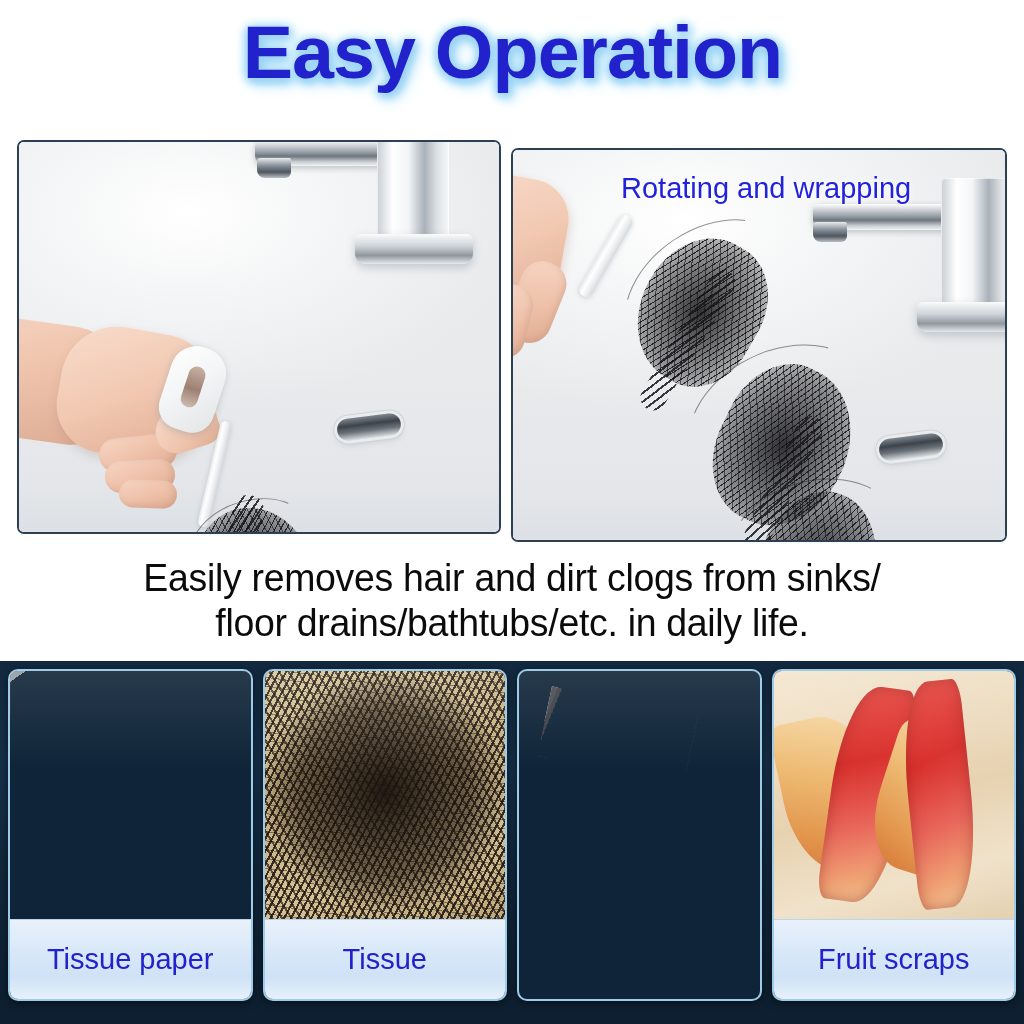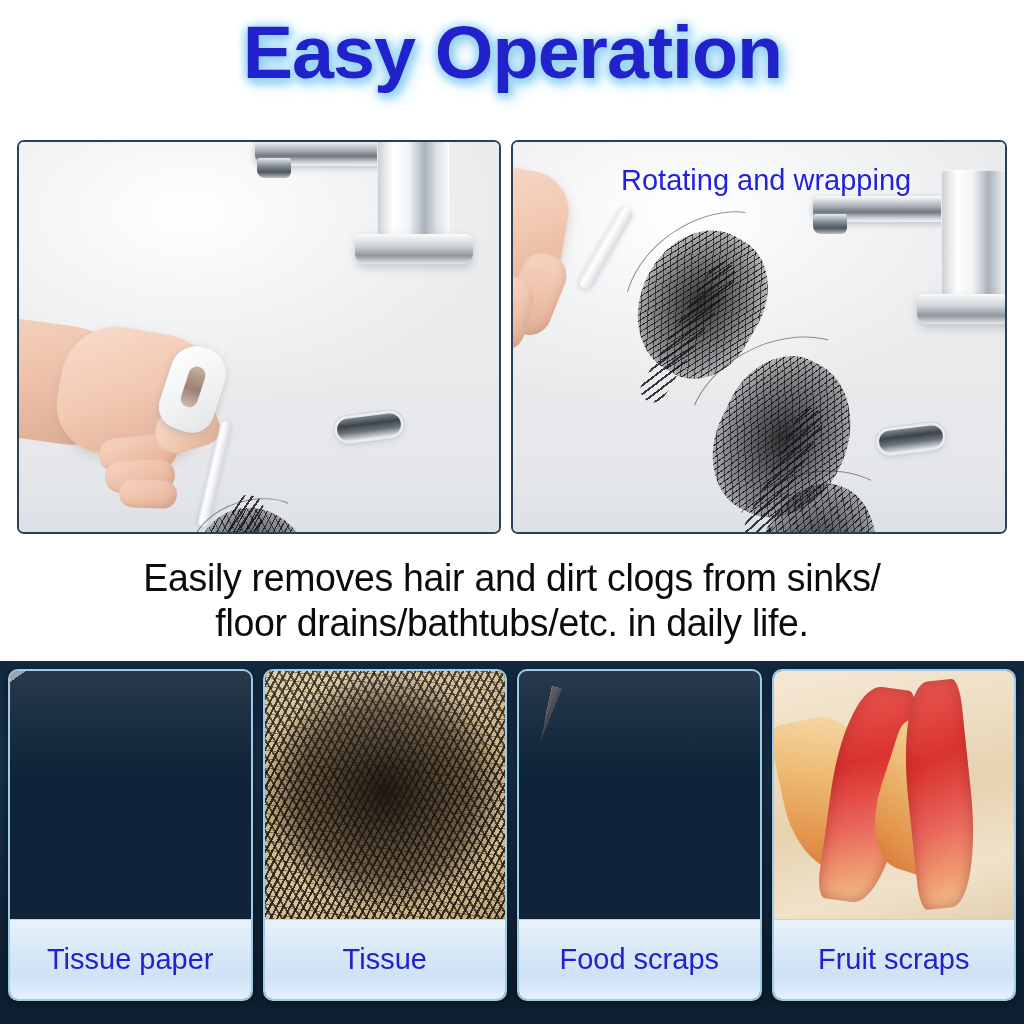--- a/index.html
+++ b/index.html
@@ -34,21 +34,21 @@
   
   .panels { position: absolute; left: 17px; top: 140px; width: 990px; height: 394px; }
   .panel {
     position: absolute; top: 0; height: 394px;
     border: 2px solid #2b3f55;
     border-radius: 7px;
     overflow: hidden;
     background: #f2f3f4;
   }
   .panel-left  { left: 0px;   width: 484px; }
-  .panel-right { left: 494px; width: 496px; }
+  .panel-right { left: 494px; width: 496px; margin-top: 8px; }
 
   
   .sink {
     position: absolute; inset: 0;
     background:
       radial-gradient(ellipse 70% 50% at 35% 18%, #ffffff 0%, #f4f5f6 45%, #e9eaec 100%),
       linear-gradient(175deg, #f7f8f9 0%, #eceef0 55%, #e2e4e7 100%);
   }
   .sink::after {
     content:"";
@@ -376,21 +376,20 @@
         </div>
         <div class="card-label">Tissue</div>
       </div>
 
       <div class="card">
         <div class="card-photo">
           <div class="ph-food"></div>
           <div class="fork"></div>
           <div class="gloss"></div>
         </div>
-        <div class="card-label">Food scraps</div>
       </div>
 
       <div class="card">
         <div class="card-photo">
           <div class="ph-fruit"></div>
           <div class="peel-b" style="left:4%; top:18%; width:40%; height:62%; transform:rotate(-12deg);"></div>
           <div class="peel" style="left:24%; top:6%; width:30%; height:86%; transform:rotate(8deg);"></div>
           <div class="peel-b" style="left:44%; top:22%; width:34%; height:58%; transform:rotate(18deg);"></div>
           <div class="peel" style="left:56%; top:4%; width:26%; height:90%; transform:rotate(-6deg);"></div>
           <div class="gloss"></div>

